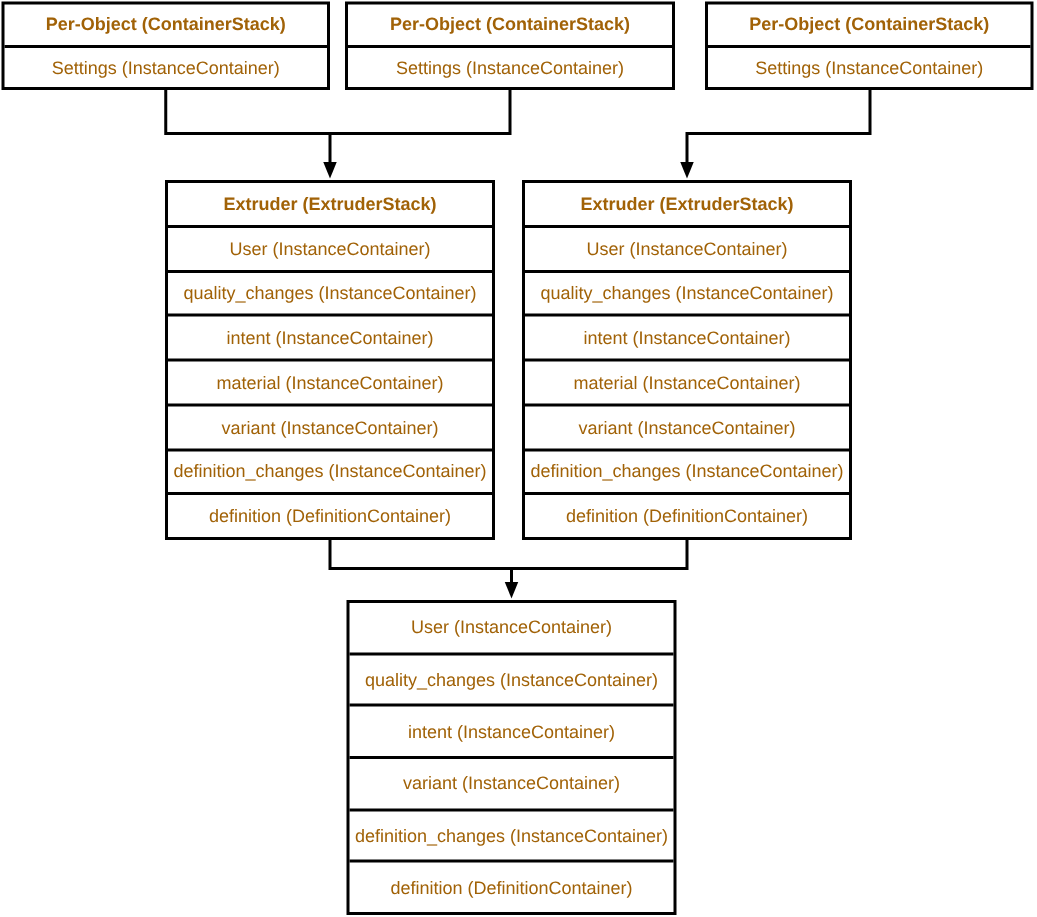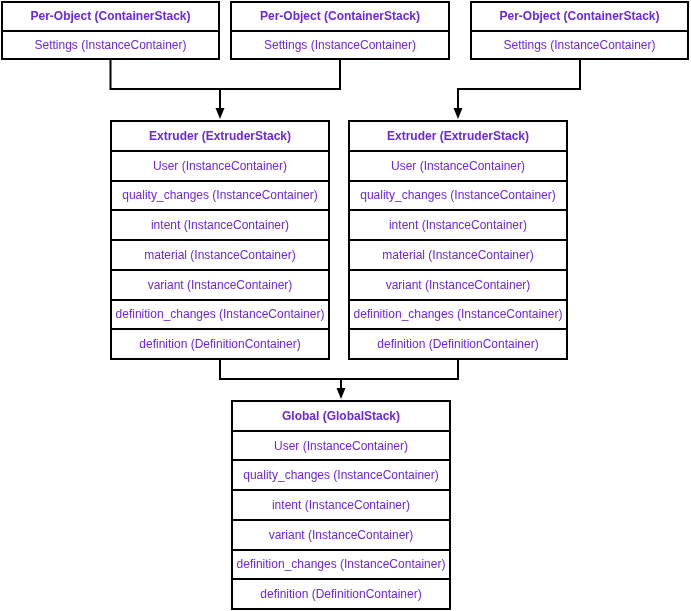--- a/index.html
+++ b/index.html
@@ -23,21 +23,21 @@
     flex-direction: column;
     box-sizing: border-box;
   }
   .cell {
     flex: 1;
     display: flex;
     align-items: center;
     justify-content: center;
     font-size: 12px;
     line-height: 1;
-    color: #6d28d9;
+    color: #a16207;
     white-space: nowrap;
     overflow: hidden;
     border-top: 2px solid #000000;
   }
   .cell:first-child { border-top: none; }
   .cell.title { font-weight: 700; }
 
   
   #per-object-1 { left: 1px;   top: 1px;   width: 219px; height: 59px; }
   #per-object-2 { left: 230px; top: 1px;   width: 220px; height: 59px; }
@@ -110,21 +110,20 @@
     <div class="cell">User (InstanceContainer)</div>
     <div class="cell">quality_changes (InstanceContainer)</div>
     <div class="cell">intent (InstanceContainer)</div>
     <div class="cell">material (InstanceContainer)</div>
     <div class="cell">variant (InstanceContainer)</div>
     <div class="cell">definition_changes (InstanceContainer)</div>
     <div class="cell">definition (DefinitionContainer)</div>
   </div>
 
   <div class="stack" id="global-stack">
-    <div class="cell title">Global (GlobalStack)</div>
     <div class="cell">User (InstanceContainer)</div>
     <div class="cell">quality_changes (InstanceContainer)</div>
     <div class="cell">intent (InstanceContainer)</div>
     <div class="cell">variant (InstanceContainer)</div>
     <div class="cell">definition_changes (InstanceContainer)</div>
     <div class="cell">definition (DefinitionContainer)</div>
   </div>
 
 </div>
 

